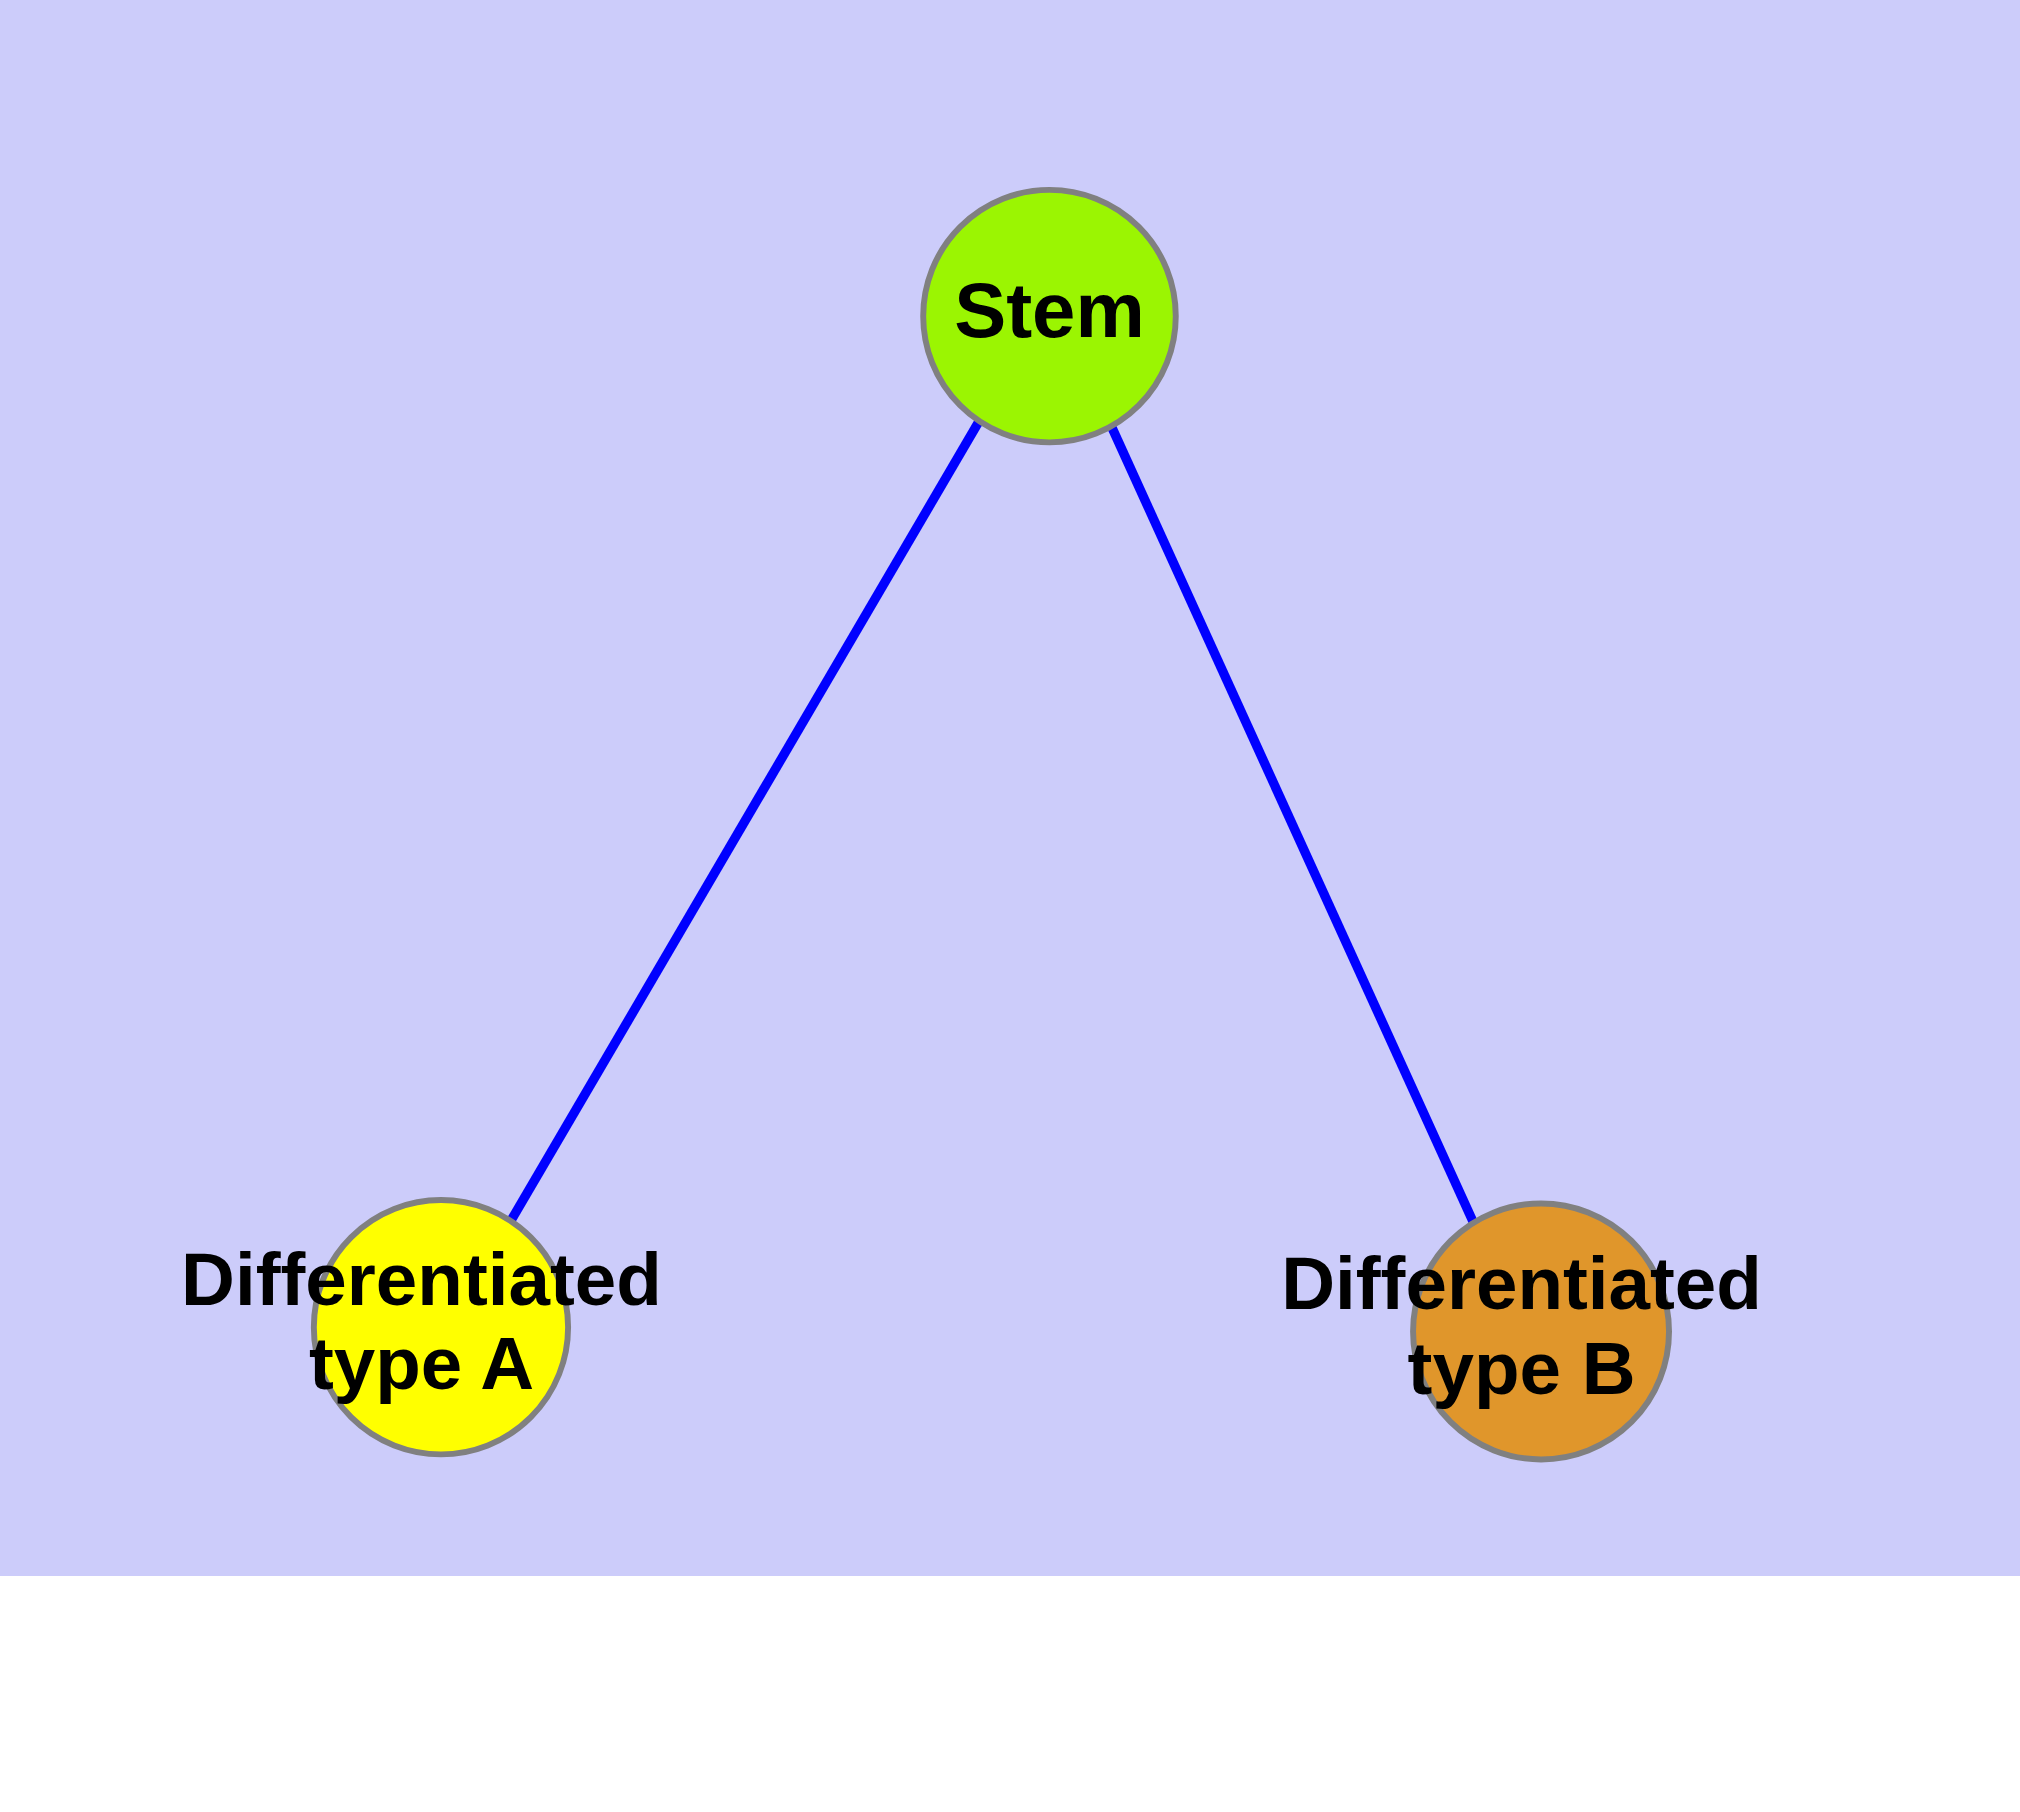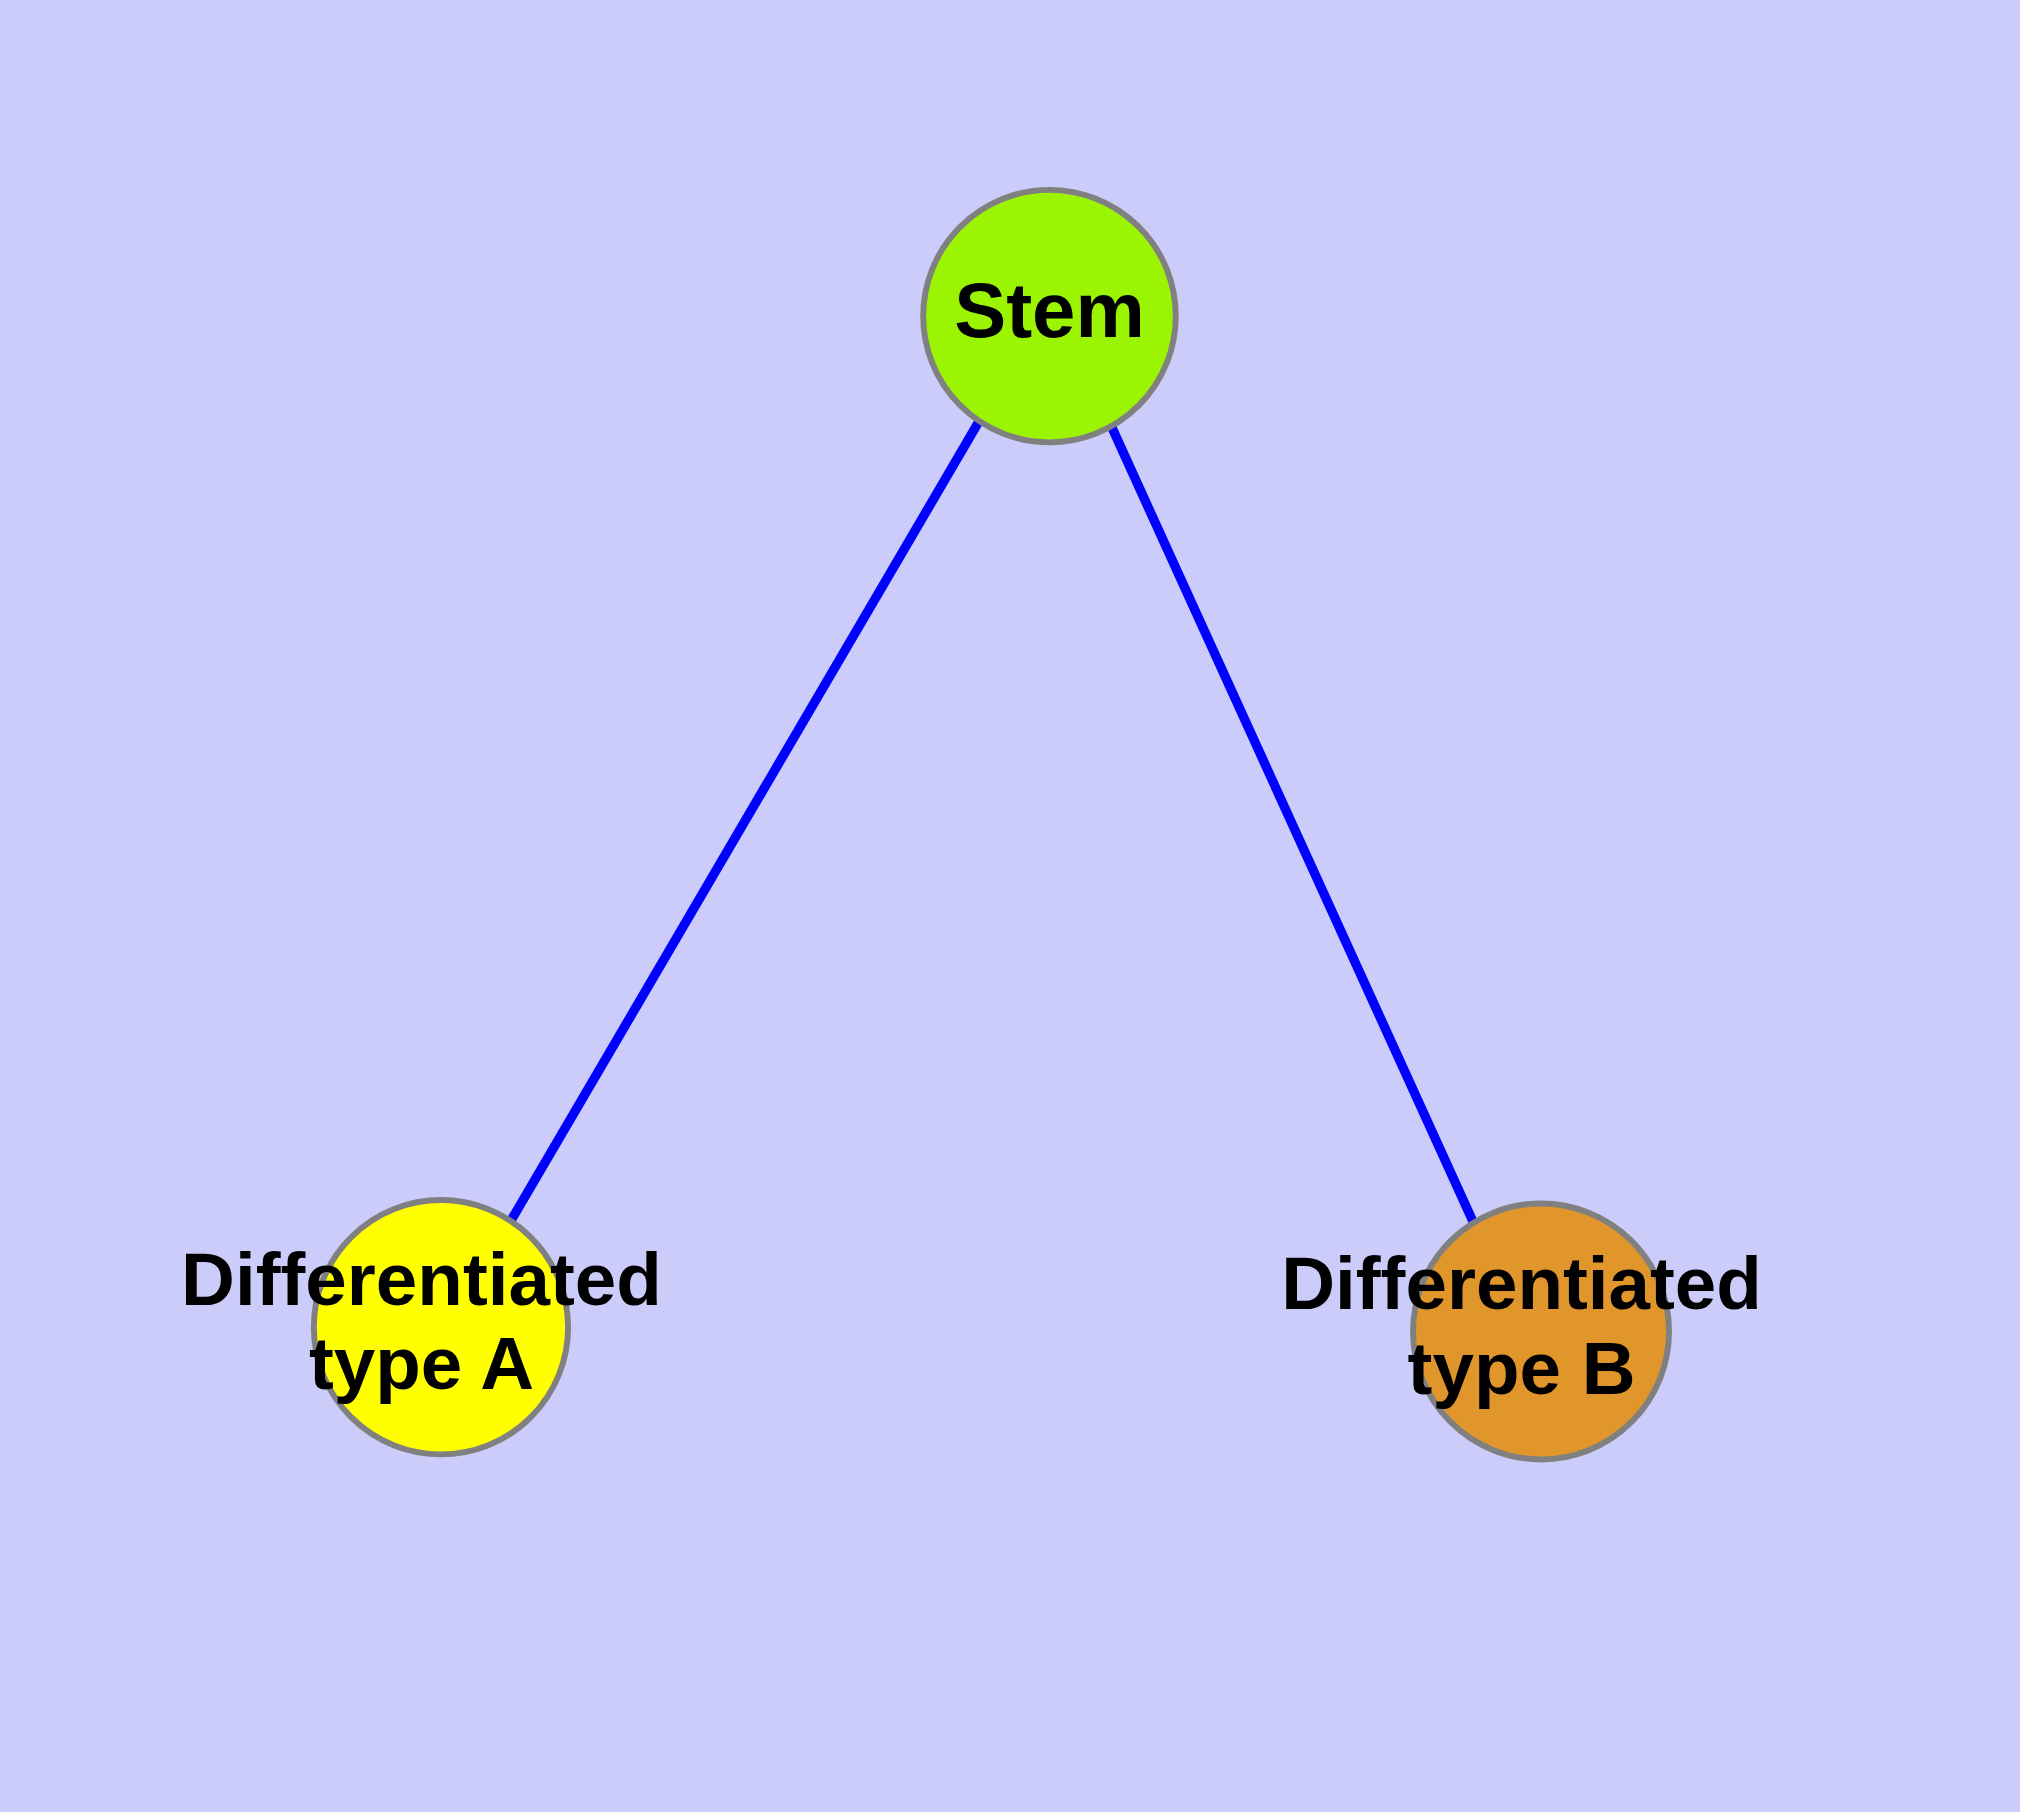--- a/index.html
+++ b/index.html
@@ -29,21 +29,21 @@
     font-family: "Liberation Sans", sans-serif;
     font-weight: bold;
     fill: #000000;
     text-anchor: middle;
     dominant-baseline: middle;
   }
 </style>
 </head>
 <body>
 
-<div id="canvas" style="width: 2021px; height: 1812px; background: rgb(204, 204, 250);">
+<div id="canvas" style="width: 2021px; height: 1576px; background: rgb(204, 204, 250);">
   <svg id="graph-svg" viewBox="0 0 2384 2138" xmlns="http://www.w3.org/2000/svg">
     <g id="edges-layer">
         <line x1="1155" y1="497" x2="601" y2="1443" stroke="#0000ff" stroke-width="11" stroke-linecap="butt"></line>
         <line x1="1311" y1="503" x2="1738" y2="1442" stroke="#0000ff" stroke-width="11" stroke-linecap="butt"></line>
       </g>
     <g id="nodes-layer">
         <g>
           <circle cx="1238" cy="373" r="149" fill="#9bf502" stroke="#808080" stroke-width="7"></circle>
           <text x="1238" y="373" class="node-label" font-size="92">Stem</text>
         </g>

